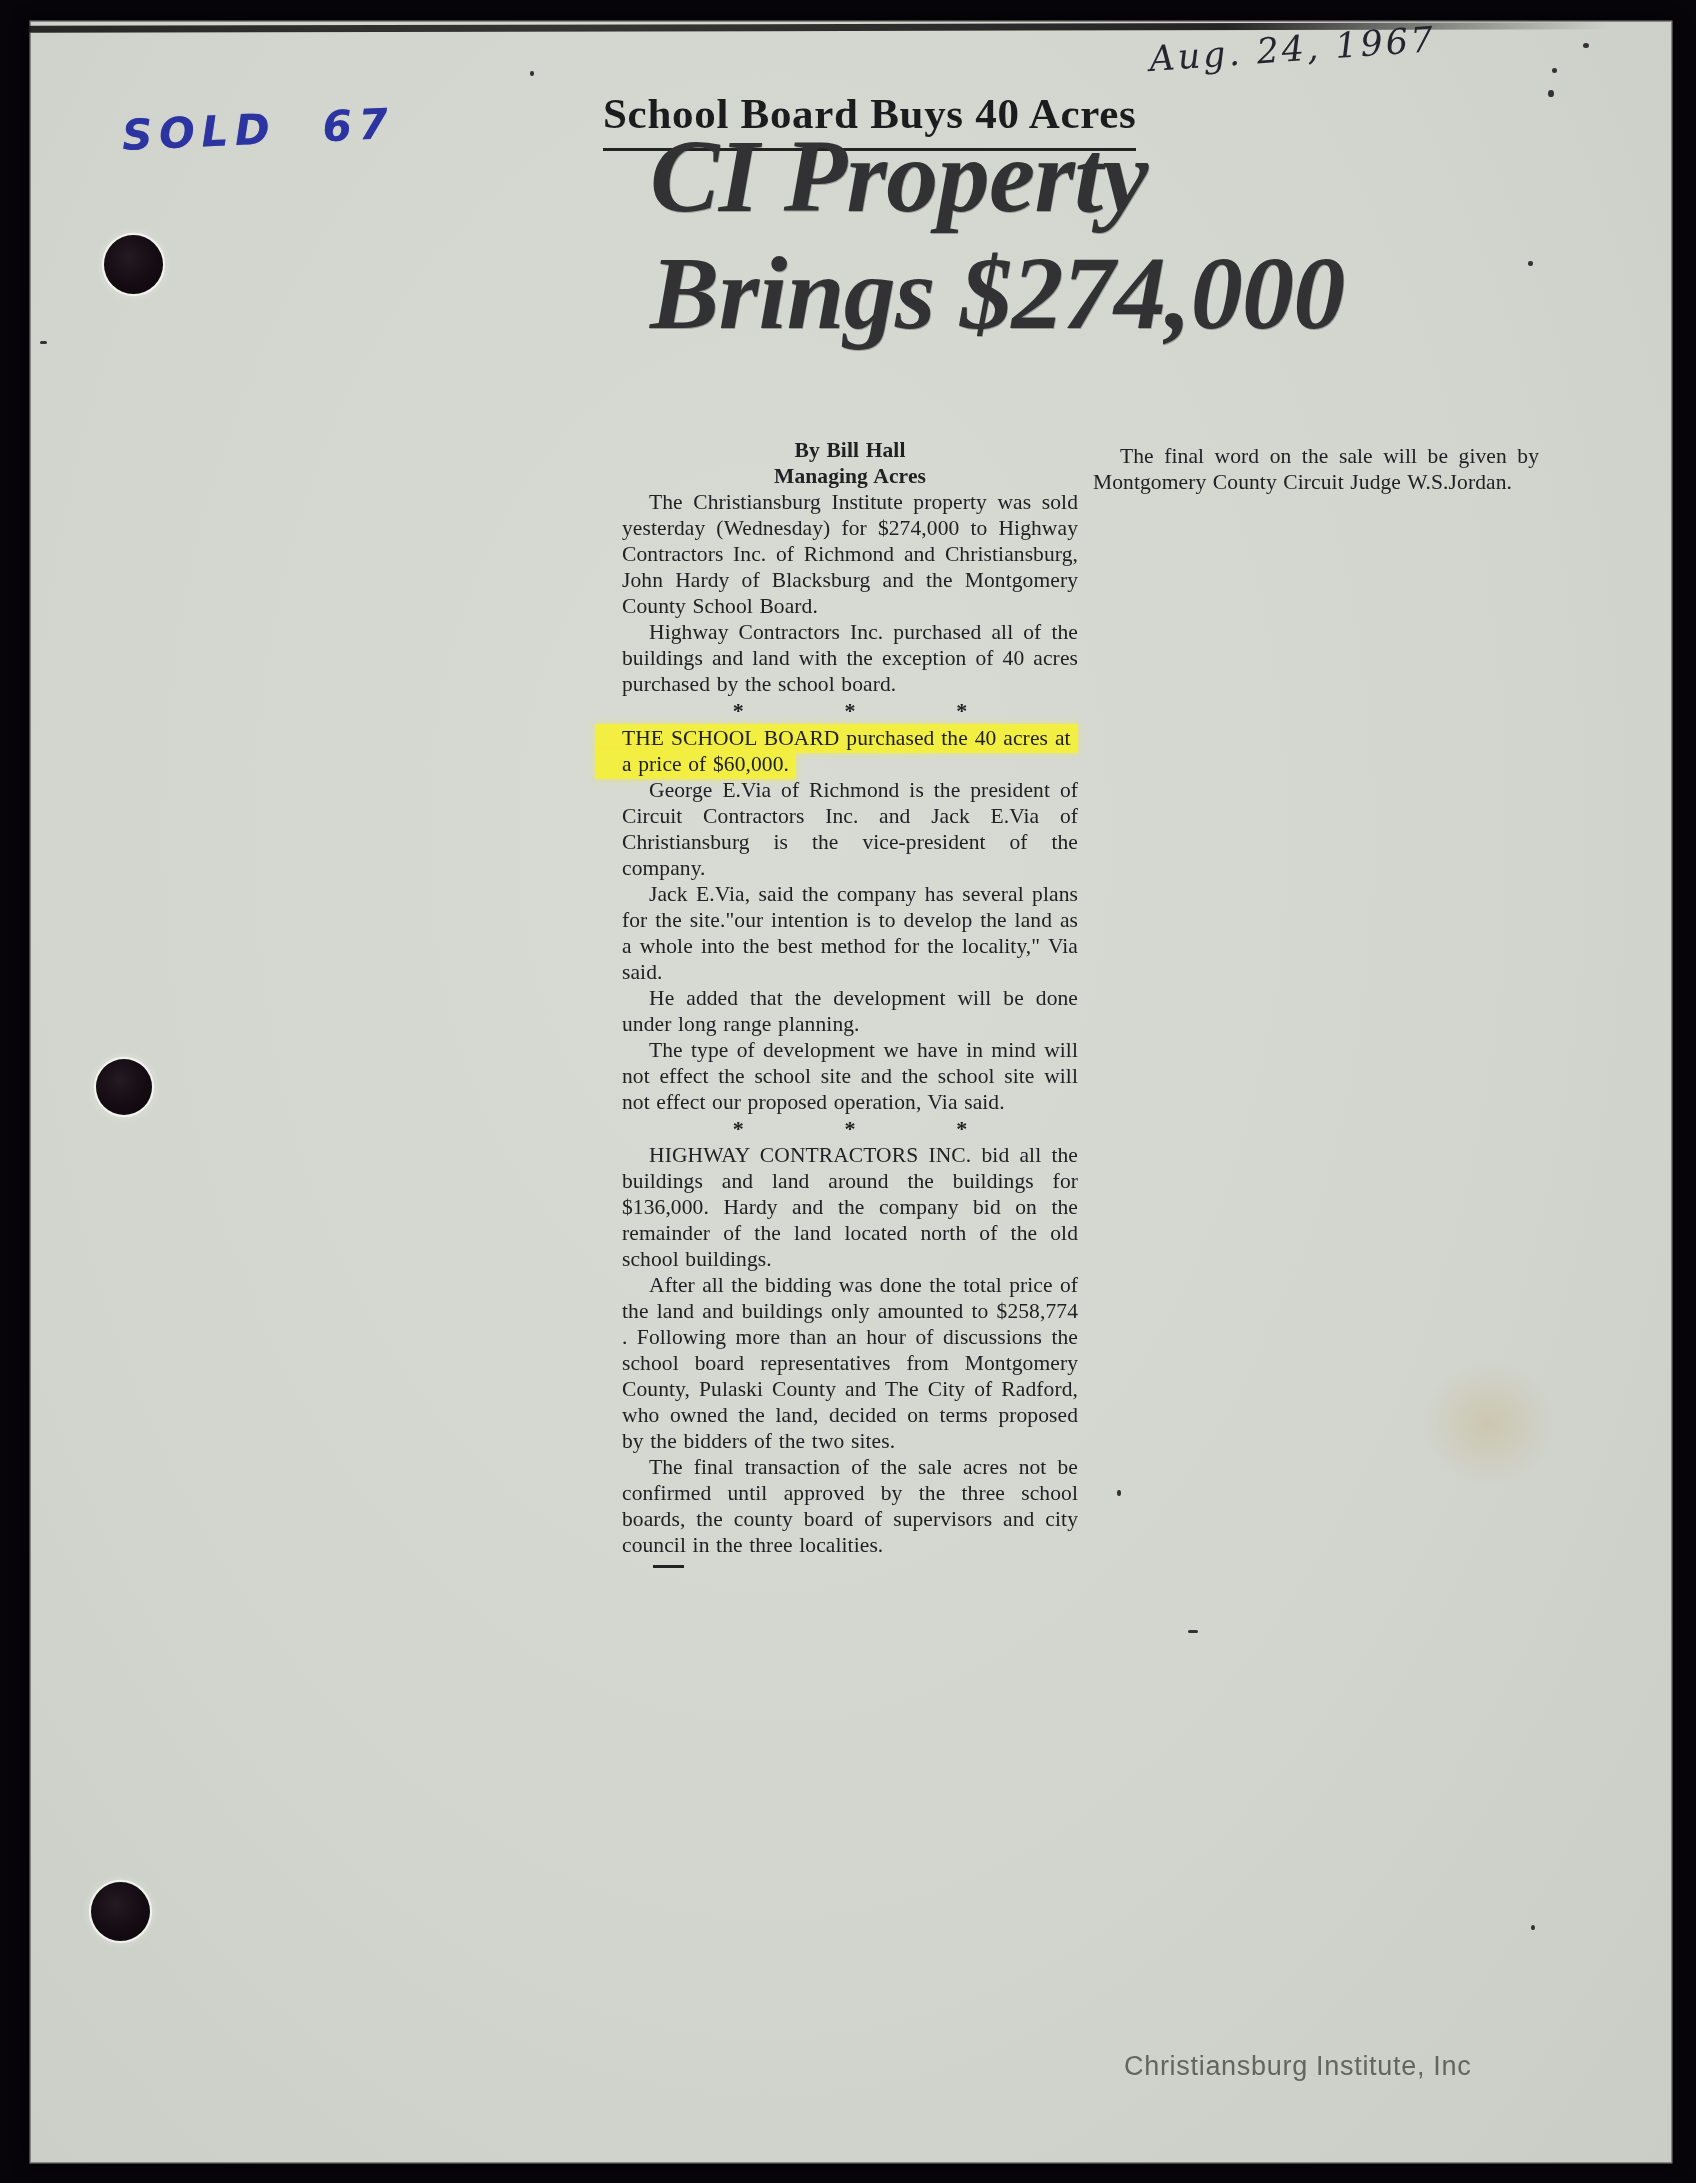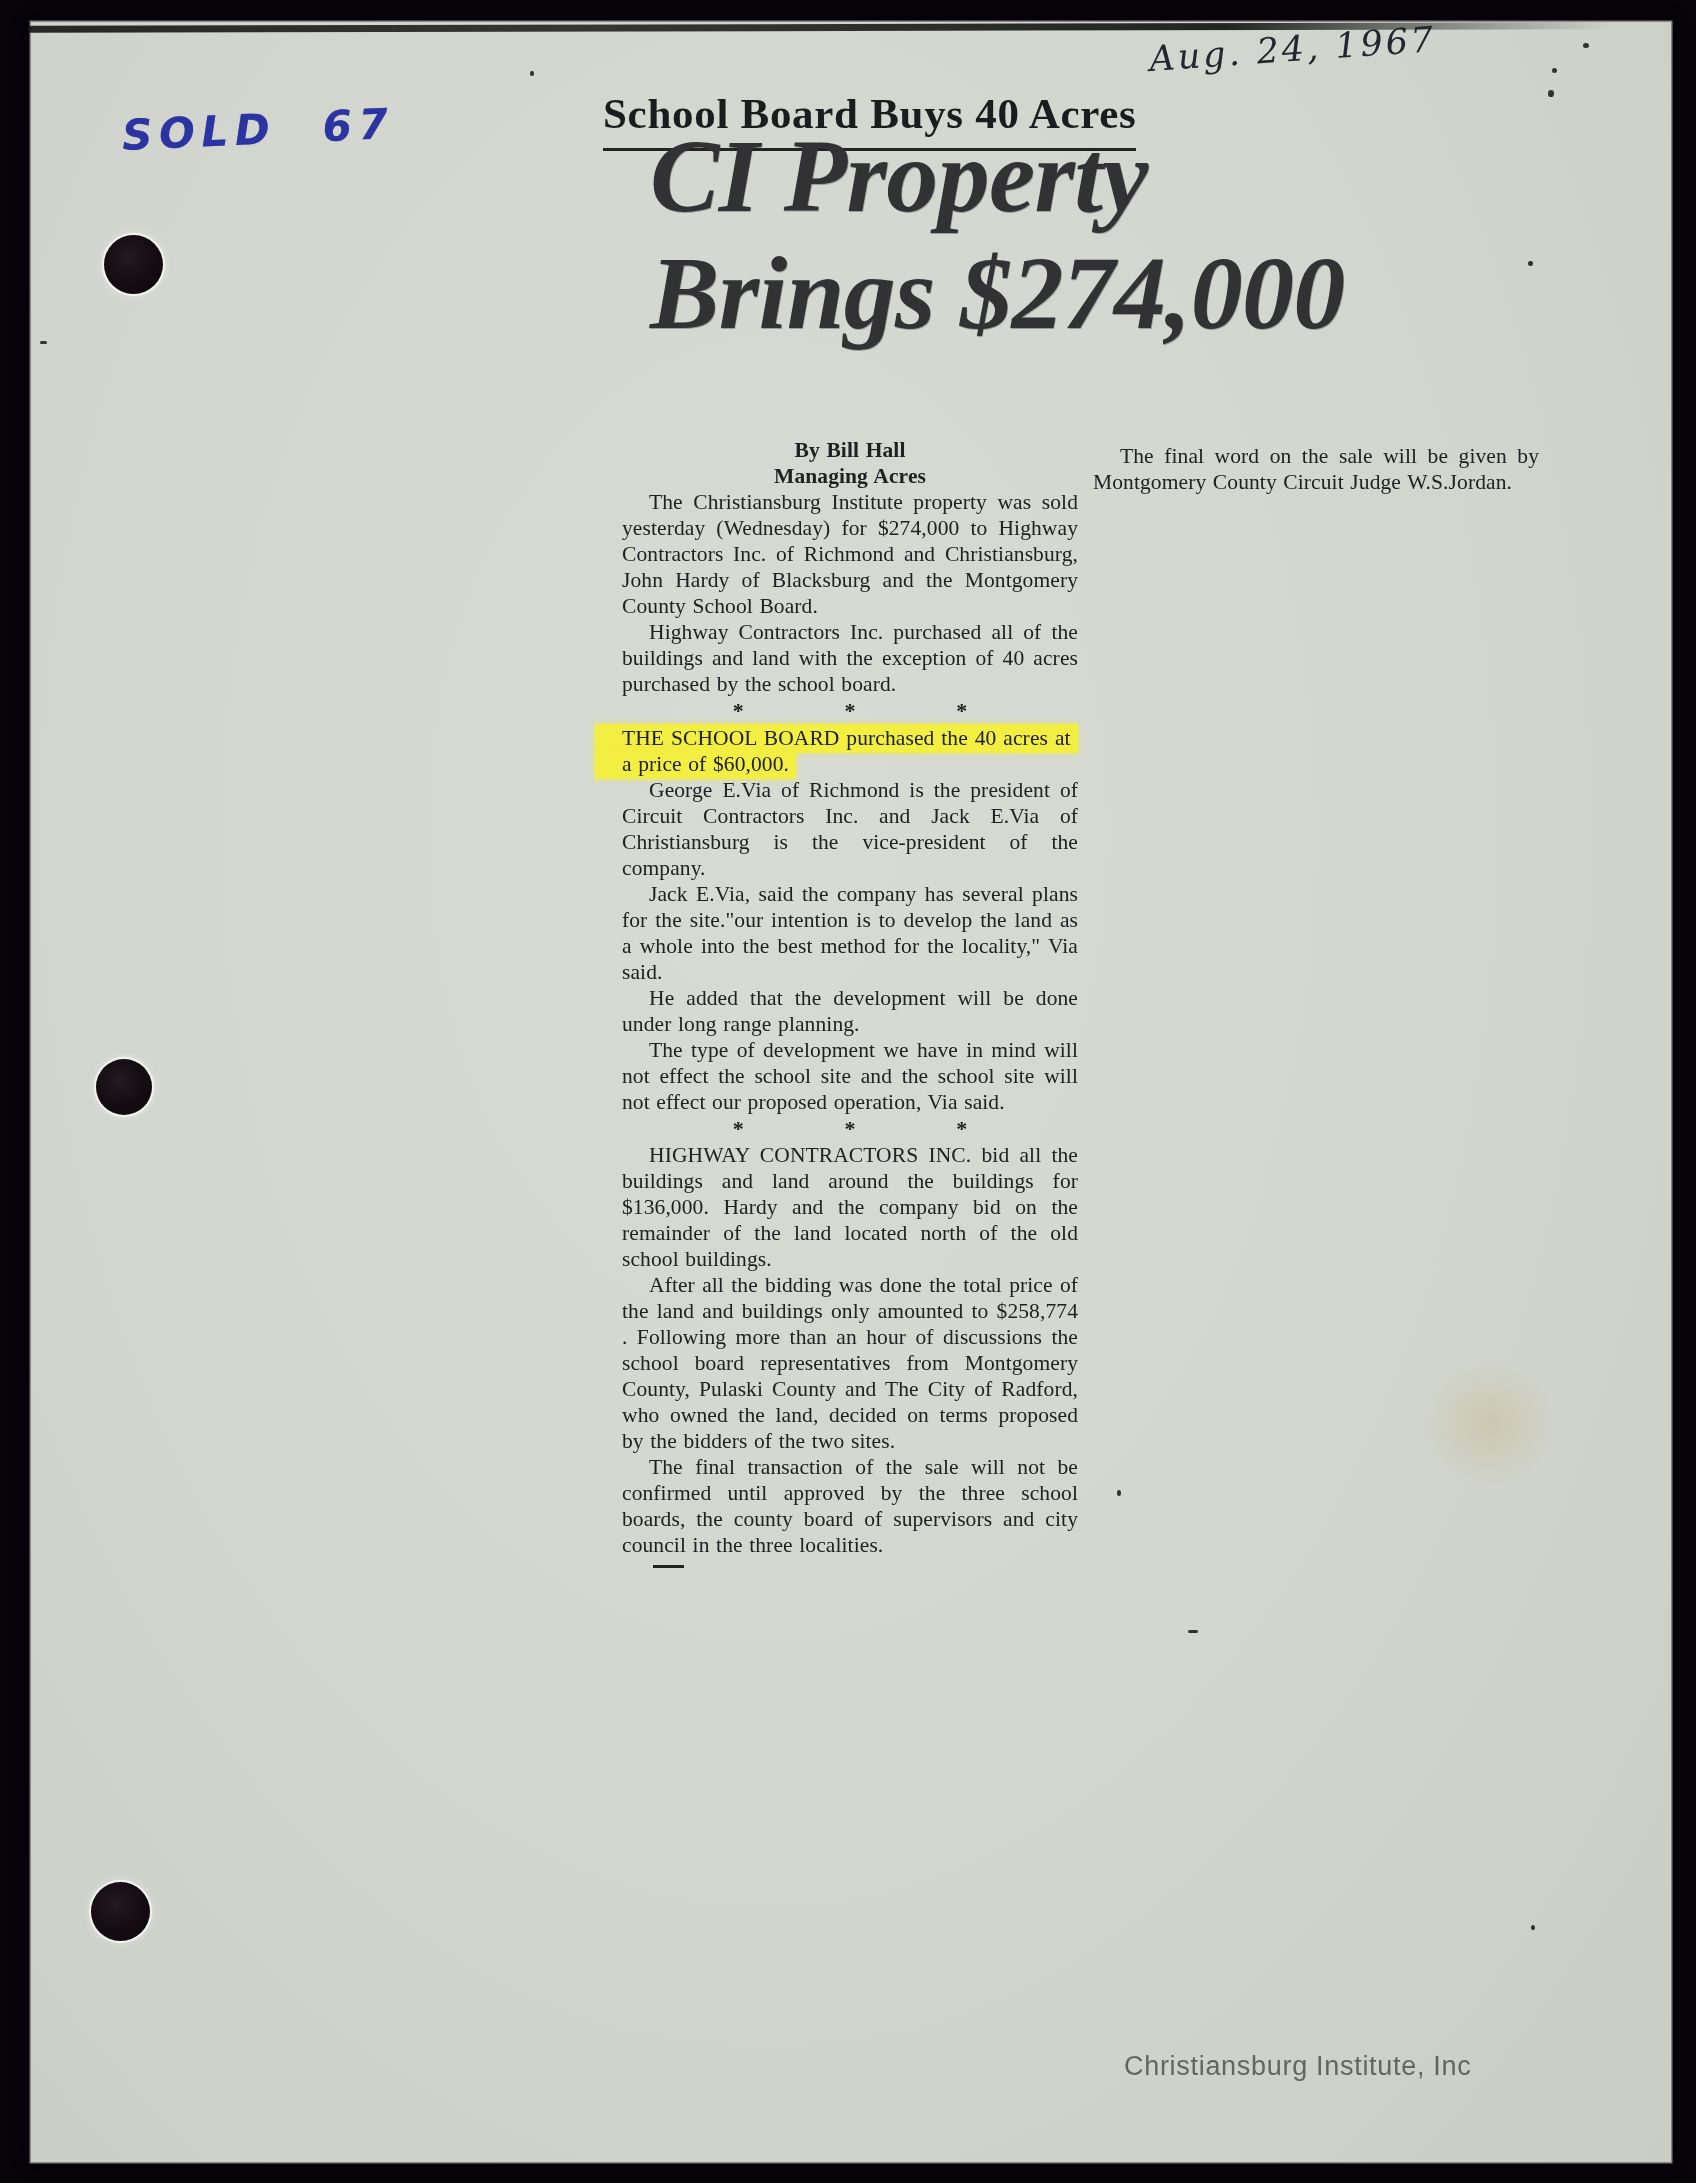--- a/index.html
+++ b/index.html
@@ -138,21 +138,21 @@
     <p class="ind">Highway Contractors Inc. purchased all of the buildings and land with the exception of 40 acres purchased by the school board.</p>
     <div class="sep">* * *</div>
     <p><mark class="hl">THE SCHOOL BOARD purchased the 40 acres at a price of $60,000.</mark></p>
     <p class="ind">George E.Via of Richmond is the president of Circuit Contractors Inc. and Jack E.Via of Christiansburg is the vice-president of the company.</p>
     <p class="ind">Jack E.Via, said the company has several plans for the site."our intention is to develop the land as a whole into the best method for the locality," Via said.</p>
     <p class="ind">He added that the development will be done under long range planning.</p>
     <p class="ind">The type of development we have in mind will not effect the school site and the school site will not effect our proposed operation, Via said.</p>
     <div class="sep">* * *</div>
     <p class="ind">HIGHWAY CONTRACTORS INC. bid all the buildings and land around the buildings for $136,000. Hardy and the company bid on the remainder of the land located north of the old school buildings.</p>
     <p class="ind">After all the bidding was done the total price of the land and buildings only amounted to $258,774 . Following more than an hour of discussions the school board representatives from Montgomery County, Pulaski County and The City of Radford, who owned the land, decided on terms proposed by the bidders of the two sites.</p>
-    <p class="ind">The final transaction of the sale will not be confirmed until approved by the three school boards, the county board of supervisors and city council in the three localities.</p>
+    <p class="ind">The final transaction of the sale acres not be confirmed until approved by the three school boards, the county board of supervisors and city council in the three localities.</p>
     <div class="end-rule"></div>
   </div>
 
   <div class="col col-2">
     <p class="ind">The final word on the sale will be given by Montgomery County Circuit Judge W.S.Jordan.</p>
   </div>
 
   <div class="watermark">Christiansburg Institute, Inc</div>
 
 </div>

